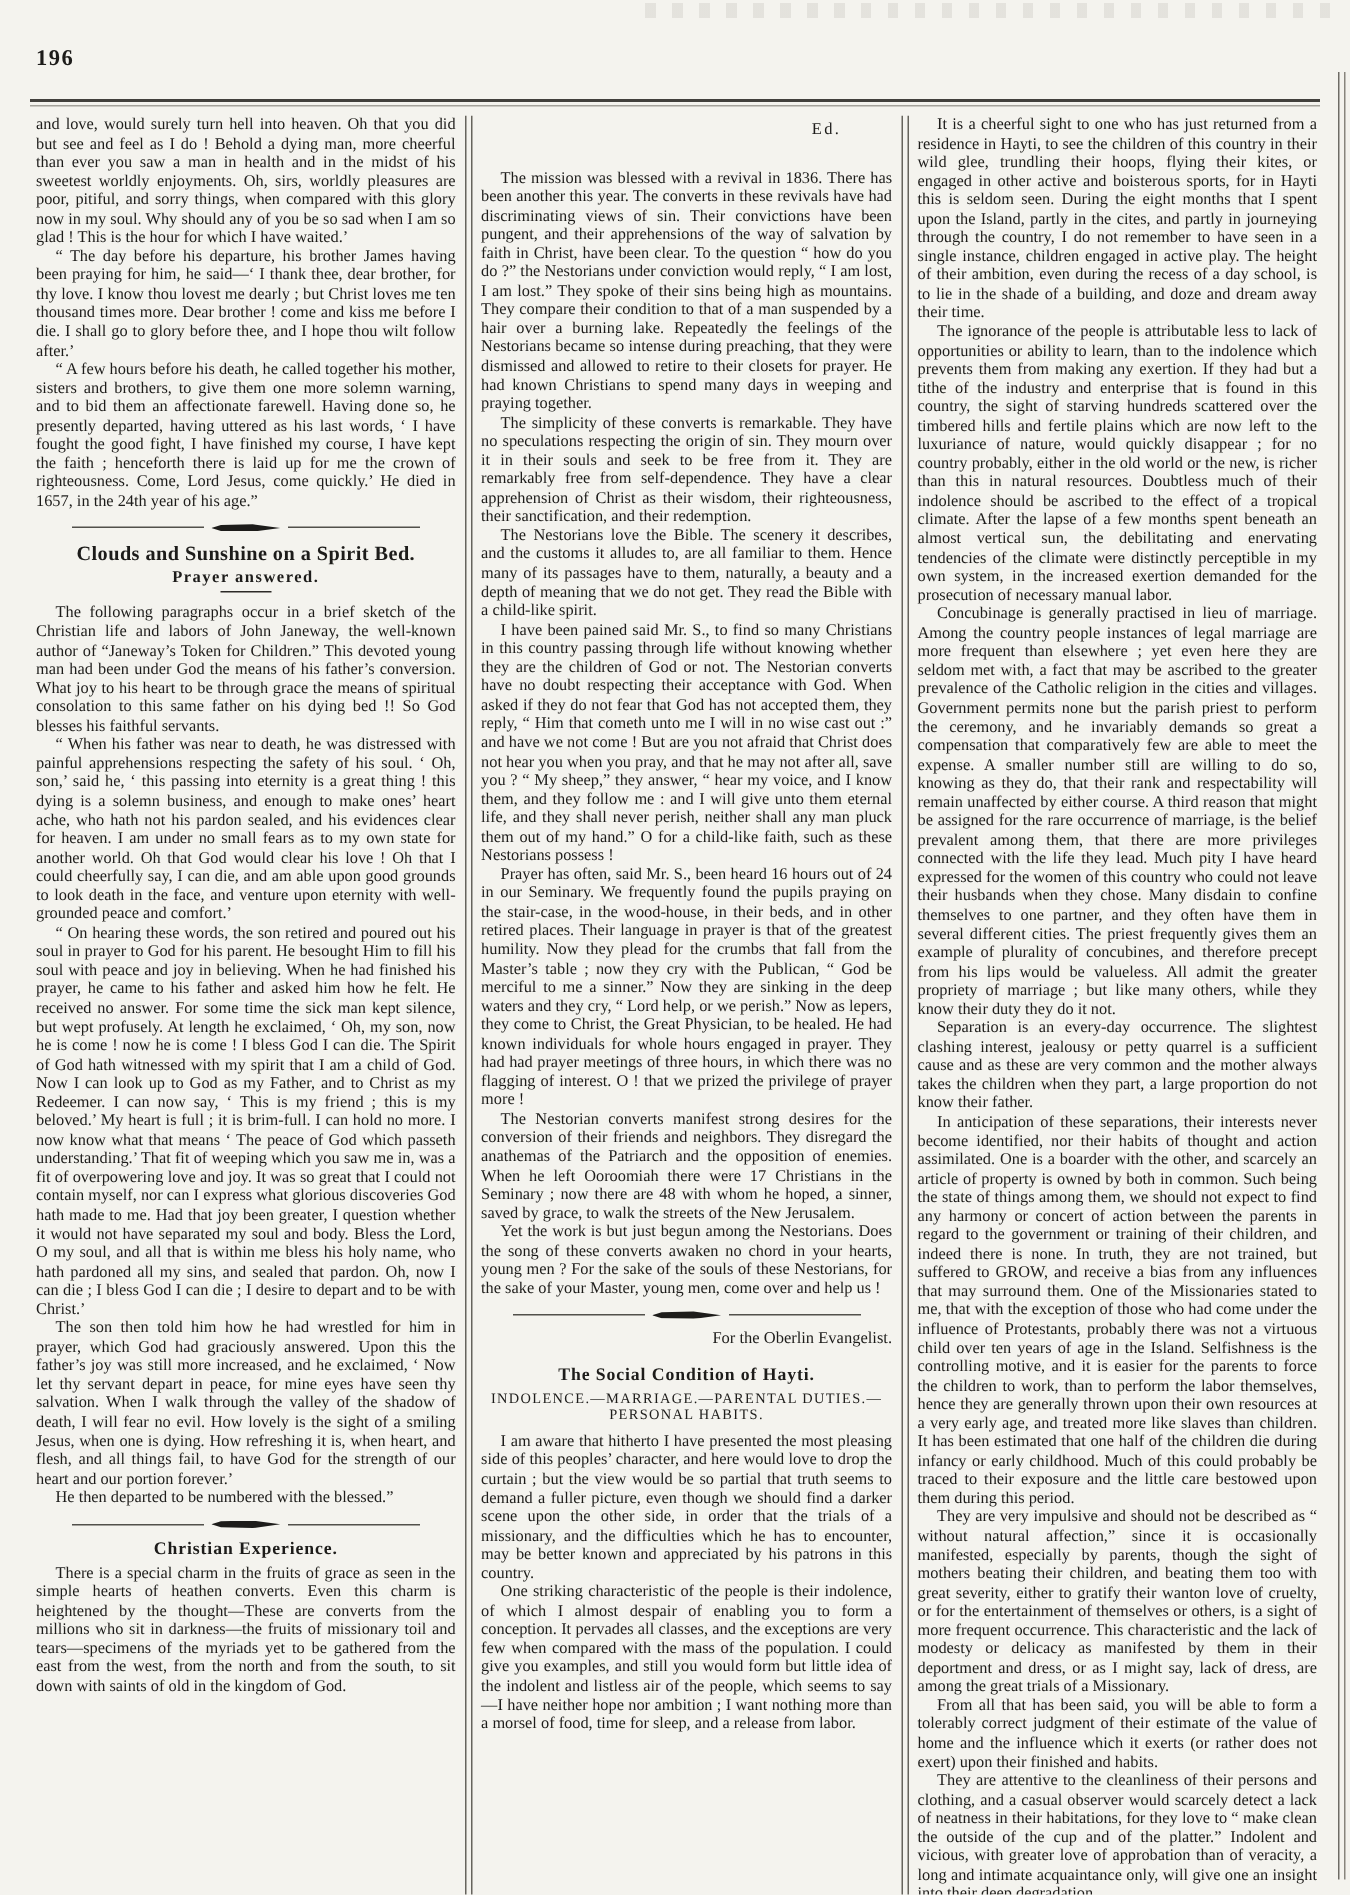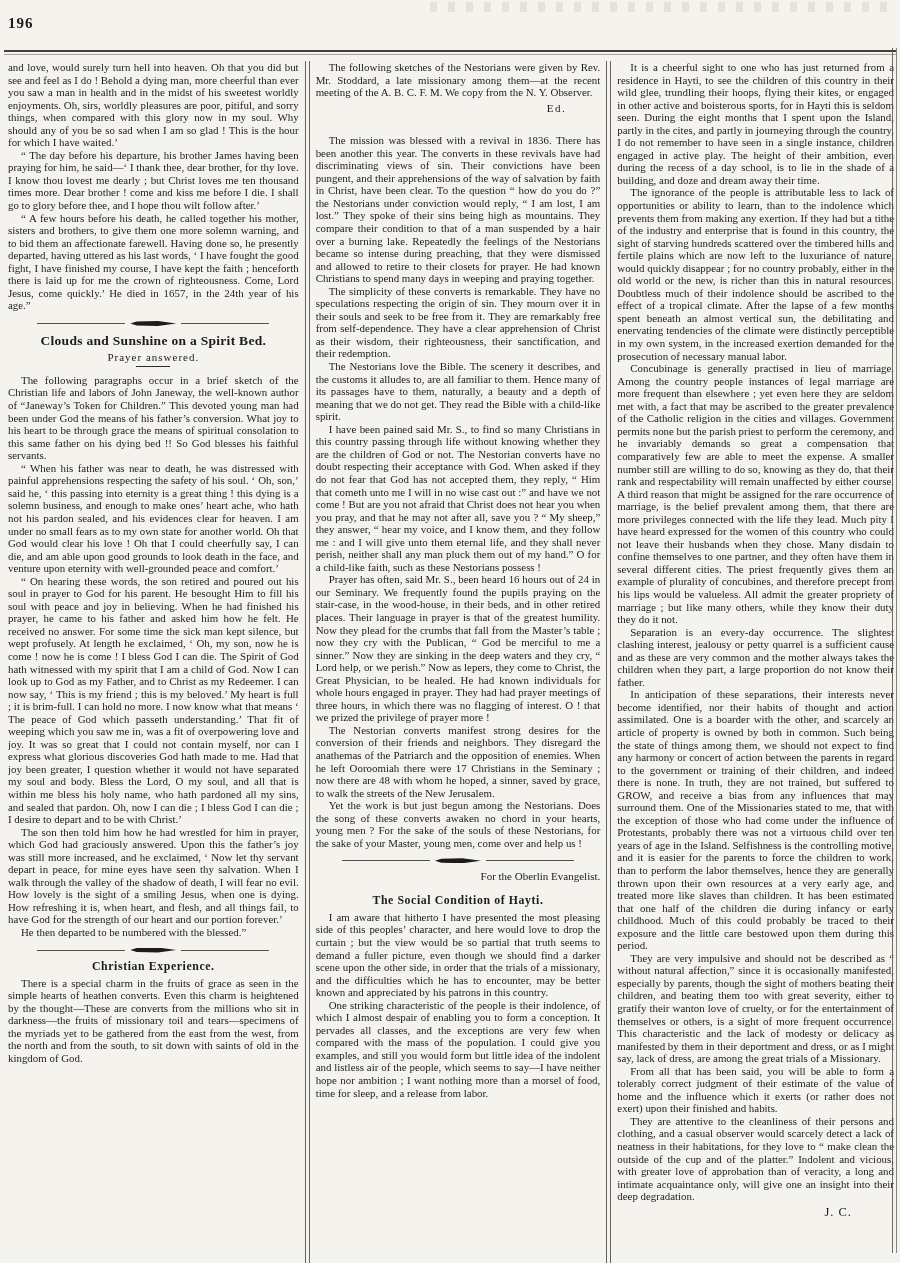--- a/index.html
+++ b/index.html
@@ -5,21 +5,21 @@
   html,body{margin:0;padding:0;}
   body{
     width:900px;height:1263px;
     background:#f4f3ee;
     font-family:"Liberation Serif", serif;
     color:#1d1c1a;
     overflow:hidden;
     position:relative;
     -webkit-font-smoothing:antialiased;
   }
-  .page{position:absolute;inset:0;padding:0;}
+  .page{position:absolute;inset:0;padding:16px;}
   
   .smudge-top{
     position:absolute;top:2px;left:430px;right:6px;height:10px;
     background:repeating-linear-gradient(90deg,#9a968e 0 7px,transparent 7px 18px);
     opacity:.18;
   }
   .header{position:relative;height:40px;margin:6px 8px 0 8px;}
   .page-number{position:absolute;left:0;top:9px;font-size:15px;font-weight:bold;letter-spacing:1px;}
   .masthead{
     text-align:center;font-size:17px;letter-spacing:7px;word-spacing:12px;
@@ -53,21 +53,21 @@
     border-left:1px solid #4d4a44;border-right:1px solid #6e6a62;opacity:.8;
   }
   p{margin:0;}
   .para{text-indent:13px;}
   .para-flush{text-indent:0;}
   .heading{
     text-align:center;font-weight:bold;font-size:13.5px;line-height:15px;
     margin:7px 0 3px;text-indent:0;letter-spacing:.3px;
   }
   .subheading{
-    text-align:center;font-weight:normal;font-size:11px;line-height:12px;
+    text-align:center;font-weight:bold;font-size:11px;line-height:12px;
     margin:1px 0 3px;text-indent:0;letter-spacing:1px;
   }
   .heading-small{
     text-align:center;font-weight:bold;font-size:11.8px;line-height:13px;
     margin:6px 0 4px;text-indent:0;letter-spacing:.6px;
   }
   .smallcaps-line{
     text-align:center;font-size:9.6px;line-height:11.5px;letter-spacing:.9px;
     margin:2px 6px 5px;text-indent:0;
   }
@@ -121,36 +121,36 @@
         <div class="rule-fancy">
           <span class="rf-line"></span>
           <span class="rf-diamond"></span>
           <span class="rf-line"></span>
         </div>
         <p class="heading-small">Christian Experience.</p>
         <p class="para">There is a special charm in the fruits of grace as seen in the simple hearts of heathen converts. Even this charm is heightened by the thought—These are converts from the millions who sit in darkness—the fruits of missionary toil and tears—specimens of the myriads yet to be gathered from the east from the west, from the north and from the south, to sit down with saints of old in the kingdom of God.</p>
       </div>
     <div class="divider"></div>
     <div class="col col-2">
-        <p class="para">The following sketches of the Nestorians were given by Rev. Mr. Stoddard, a late missionary among them—at the recent meeting of the A. B. C. F. M. We copy from the N. Y. Observer.</p>
         <p class="byline-right">Ed.</p>
         <p class="para">The mission was blessed with a revival in 1836. There has been another this year. The converts in these revivals have had discriminating views of sin. Their convictions have been pungent, and their apprehensions of the way of salvation by faith in Christ, have been clear. To the question “ how do you do ?” the Nestorians under conviction would reply, “ I am lost, I am lost.” They spoke of their sins being high as mountains. They compare their condition to that of a man suspended by a hair over a burning lake. Repeatedly the feelings of the Nestorians became so intense during preaching, that they were dismissed and allowed to retire to their closets for prayer. He had known Christians to spend many days in weeping and praying together.</p>
         <p class="para">The simplicity of these converts is remarkable. They have no speculations respecting the origin of sin. They mourn over it in their souls and seek to be free from it. They are remarkably free from self-dependence. They have a clear apprehension of Christ as their wisdom, their righteousness, their sanctification, and their redemption.</p>
         <p class="para">The Nestorians love the Bible. The scenery it describes, and the customs it alludes to, are all familiar to them. Hence many of its passages have to them, naturally, a beauty and a depth of meaning that we do not get. They read the Bible with a child-like spirit.</p>
         <p class="para">I have been pained said Mr. S., to find so many Christians in this country passing through life without knowing whether they are the children of God or not. The Nestorian converts have no doubt respecting their acceptance with God. When asked if they do not fear that God has not accepted them, they reply, “ Him that cometh unto me I will in no wise cast out :” and have we not come ! But are you not afraid that Christ does not hear you when you pray, and that he may not after all, save you ? “ My sheep,” they answer, “ hear my voice, and I know them, and they follow me : and I will give unto them eternal life, and they shall never perish, neither shall any man pluck them out of my hand.” O for a child-like faith, such as these Nestorians possess !</p>
         <p class="para">Prayer has often, said Mr. S., been heard 16 hours out of 24 in our Seminary. We frequently found the pupils praying on the stair-case, in the wood-house, in their beds, and in other retired places. Their language in prayer is that of the greatest humility. Now they plead for the crumbs that fall from the Master’s table ; now they cry with the Publican, “ God be merciful to me a sinner.” Now they are sinking in the deep waters and they cry, “ Lord help, or we perish.” Now as lepers, they come to Christ, the Great Physician, to be healed. He had known individuals for whole hours engaged in prayer. They had had prayer meetings of three hours, in which there was no flagging of interest. O ! that we prized the privilege of prayer more !</p>
         <p class="para">The Nestorian converts manifest strong desires for the conversion of their friends and neighbors. They disregard the anathemas of the Patriarch and the opposition of enemies. When he left Ooroomiah there were 17 Christians in the Seminary ; now there are 48 with whom he hoped, a sinner, saved by grace, to walk the streets of the New Jerusalem.</p>
         <p class="para">Yet the work is but just begun among the Nestorians. Does the song of these converts awaken no chord in your hearts, young men ? For the sake of the souls of these Nestorians, for the sake of your Master, young men, come over and help us !</p>
         <div class="rule-fancy">
           <span class="rf-line"></span>
           <span class="rf-diamond"></span>
           <span class="rf-line"></span>
         </div>
         <p class="credit-line">For the Oberlin Evangelist.</p>
         <p class="heading-small">The Social Condition of Hayti.</p>
+        <p class="smallcaps-line">INDOLENCE.—MARRIAGE.—PARENTAL DUTIES.—PERSONAL HABITS.</p>
         <p class="para">I am aware that hitherto I have presented the most pleasing side of this peoples’ character, and here would love to drop the curtain ; but the view would be so partial that truth seems to demand a fuller picture, even though we should find a darker scene upon the other side, in order that the trials of a missionary, and the difficulties which he has to encounter, may be better known and appreciated by his patrons in this country.</p>
         <p class="para">One striking characteristic of the people is their indolence, of which I almost despair of enabling you to form a conception. It pervades all classes, and the exceptions are very few when compared with the mass of the population. I could give you examples, and still you would form but little idea of the indolent and listless air of the people, which seems to say—I have neither hope nor ambition ; I want nothing more than a morsel of food, time for sleep, and a release from labor.</p>
       </div>
     <div class="divider"></div>
     <div class="col col-3">
         <p class="para">It is a cheerful sight to one who has just returned from a residence in Hayti, to see the children of this country in their wild glee, trundling their hoops, flying their kites, or engaged in other active and boisterous sports, for in Hayti this is seldom seen. During the eight months that I spent upon the Island, partly in the cites, and partly in journeying through the country, I do not remember to have seen in a single instance, children engaged in active play. The height of their ambition, even during the recess of a day school, is to lie in the shade of a building, and doze and dream away their time.</p>
         <p class="para">The ignorance of the people is attributable less to lack of opportunities or ability to learn, than to the indolence which prevents them from making any exertion. If they had but a tithe of the industry and enterprise that is found in this country, the sight of starving hundreds scattered over the timbered hills and fertile plains which are now left to the luxuriance of nature, would quickly disappear ; for no country probably, either in the old world or the new, is richer than this in natural resources. Doubtless much of their indolence should be ascribed to the effect of a tropical climate. After the lapse of a few months spent beneath an almost vertical sun, the debilitating and enervating tendencies of the climate were distinctly perceptible in my own system, in the increased exertion demanded for the prosecution of necessary manual labor.</p>
         <p class="para">Concubinage is generally practised in lieu of marriage. Among the country people instances of legal marriage are more frequent than elsewhere ; yet even here they are seldom met with, a fact that may be ascribed to the greater prevalence of the Catholic religion in the cities and villages. Government permits none but the parish priest to perform the ceremony, and he invariably demands so great a compensation that comparatively few are able to meet the expense. A smaller number still are willing to do so, knowing as they do, that their rank and respectability will remain unaffected by either course. A third reason that might be assigned for the rare occurrence of marriage, is the belief prevalent among them, that there are more privileges connected with the life they lead. Much pity I have heard expressed for the women of this country who could not leave their husbands when they chose. Many disdain to confine themselves to one partner, and they often have them in several different cities. The priest frequently gives them an example of plurality of concubines, and therefore precept from his lips would be valueless. All admit the greater propriety of marriage ; but like many others, while they know their duty they do it not.</p>
         <p class="para">Separation is an every-day occurrence. The slightest clashing interest, jealousy or petty quarrel is a sufficient cause and as these are very common and the mother always takes the children when they part, a large proportion do not know their father.</p>
         <p class="para">In anticipation of these separations, their interests never become identified, nor their habits of thought and action assimilated. One is a boarder with the other, and scarcely an article of property is owned by both in common. Such being the state of things among them, we should not expect to find any harmony or concert of action between the parents in regard to the government or training of their children, and indeed there is none. In truth, they are not trained, but suffered to GROW, and receive a bias from any influences that may surround them. One of the Missionaries stated to me, that with the exception of those who had come under the influence of Protestants, probably there was not a virtuous child over ten years of age in the Island. Selfishness is the controlling motive, and it is easier for the parents to force the children to work, than to perform the labor themselves, hence they are generally thrown upon their own resources at a very early age, and treated more like slaves than children. It has been estimated that one half of the children die during infancy or early childhood. Much of this could probably be traced to their exposure and the little care bestowed upon them during this period.</p>

